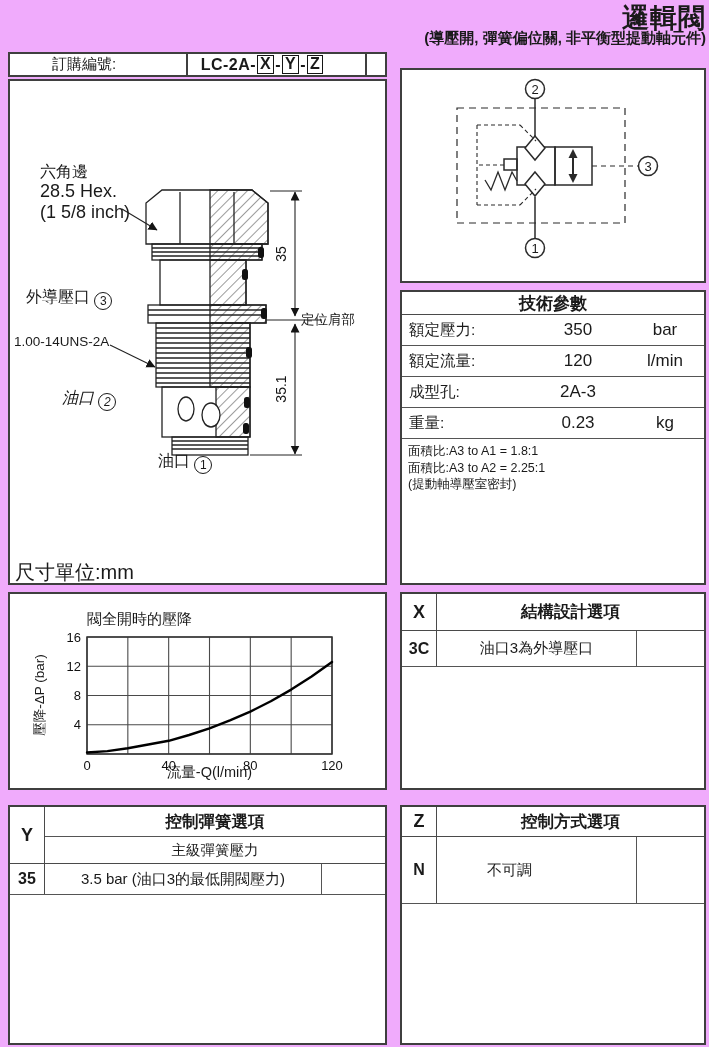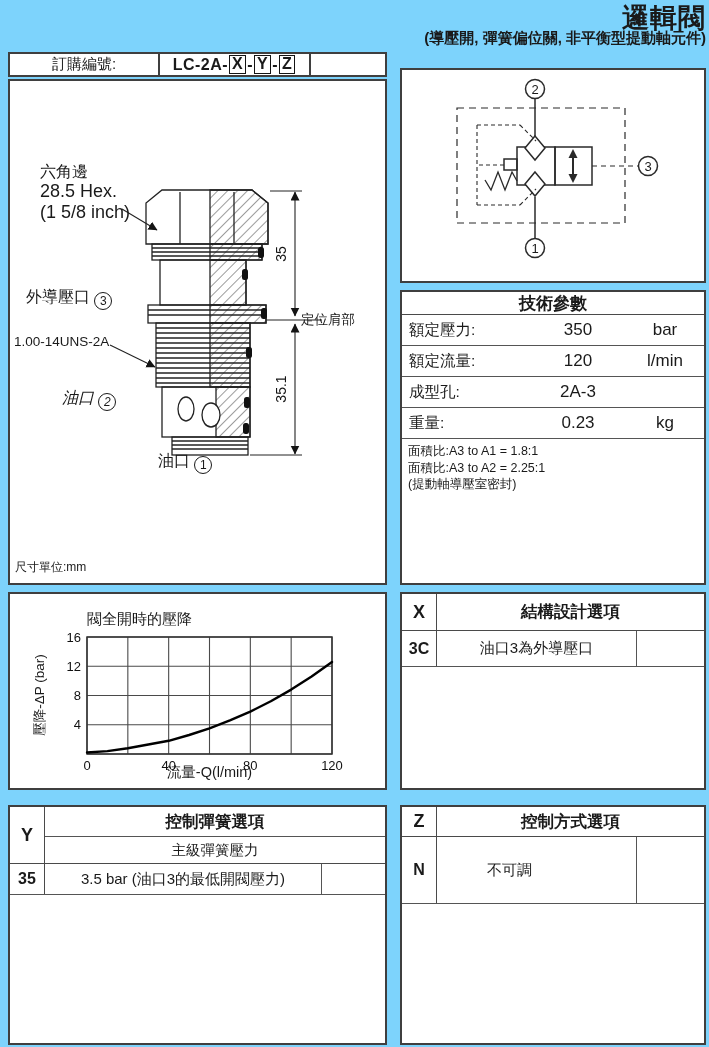--- a/index.html
+++ b/index.html
@@ -1,47 +1,47 @@
 <!DOCTYPE html>
 <html><head>
 <meta charset="utf-8">
 <style>
   * { margin:0; padding:0; box-sizing:border-box; }
   html,body { background:#fff; }
   body { width:709px; height:1047px; position:relative; overflow:hidden;
          font-family:"Liberation Sans","DejaVu Sans",sans-serif; color:#1a1a1a; }
-  #page { position:absolute; inset:0; background:#7dd3fc; }
+  #page { position:absolute; inset:0; background:#f0abfc; }
 
   .box { position:absolute; border:2px solid #3f3f3f; background:#fff; }
 
   
   .pg-title { position:absolute; top:0; right:3px; font-size:27px; font-weight:700; letter-spacing:1px; }
   .pg-subtitle { position:absolute; top:29px; right:3px; font-size:15px; font-weight:700; }
 
   
-  #order-box { left:8px; top:52px; width:379px; height:25px; display:flex; }
+  #order-box { left:8px; top:52px; width:379px; height:25px; display:flex;gap:28px; }
   #order-box .ocell { display:flex; align-items:center; justify-content:center; height:100%; }
   #order-box .ocell + .ocell { border-left:2px solid #3f3f3f; }
   .order-label { width:148px; font-size:15px; }
   .order-code { width:151px; font-size:16px; font-weight:700; letter-spacing:.5px; }
   .order-empty { flex:1; }
   .boxed { display:inline-block; border:1.6px solid #141414; padding:0 2px; margin:0 1px; line-height:1.05; font-weight:700; }
 
   
   #main-box { left:8px; top:79px; width:379px; height:506px; }
   #main-box svg { position:absolute; left:0; top:0; }
   .dlabel { position:absolute; white-space:nowrap; }
   .lbl-hex { left:30px; top:82px; font-size:16px; line-height:1.15; }
   .lbl-hex .sm { font-size:18px; }
   .lbl-pilot { left:16px; top:206px; font-size:16px; }
   .lbl-thread { left:4px; top:253px; font-size:13.5px; }
   .lbl-port2 { left:52px; top:307px; font-size:16px;font-style:italic; }
   .lbl-port1 { left:148px; top:370px; font-size:16px; }
   .lbl-shoulder { left:291px; top:230px; font-size:13.5px; }
-  .lbl-units { left:5px; top:478px; font-size:12px; }
+  .lbl-units { left:5px; top:478px; font-size:20px; }
   .circ { display:inline-flex; width:18px; height:18px; border:1.4px solid #1a1a1a; border-radius:50%;
           align-items:center; justify-content:center; font-size:12px; vertical-align:-3px; }
 
   
   #schem-box { left:400px; top:68px; width:306px; height:215px; }
 
   
   #tech-box { left:400px; top:290px; width:306px; height:295px; }
   .tech-header { height:23px; border-bottom:1.8px solid #4a4a4a; display:flex; align-items:center;
                  justify-content:center; font-size:17px; font-weight:700; }

